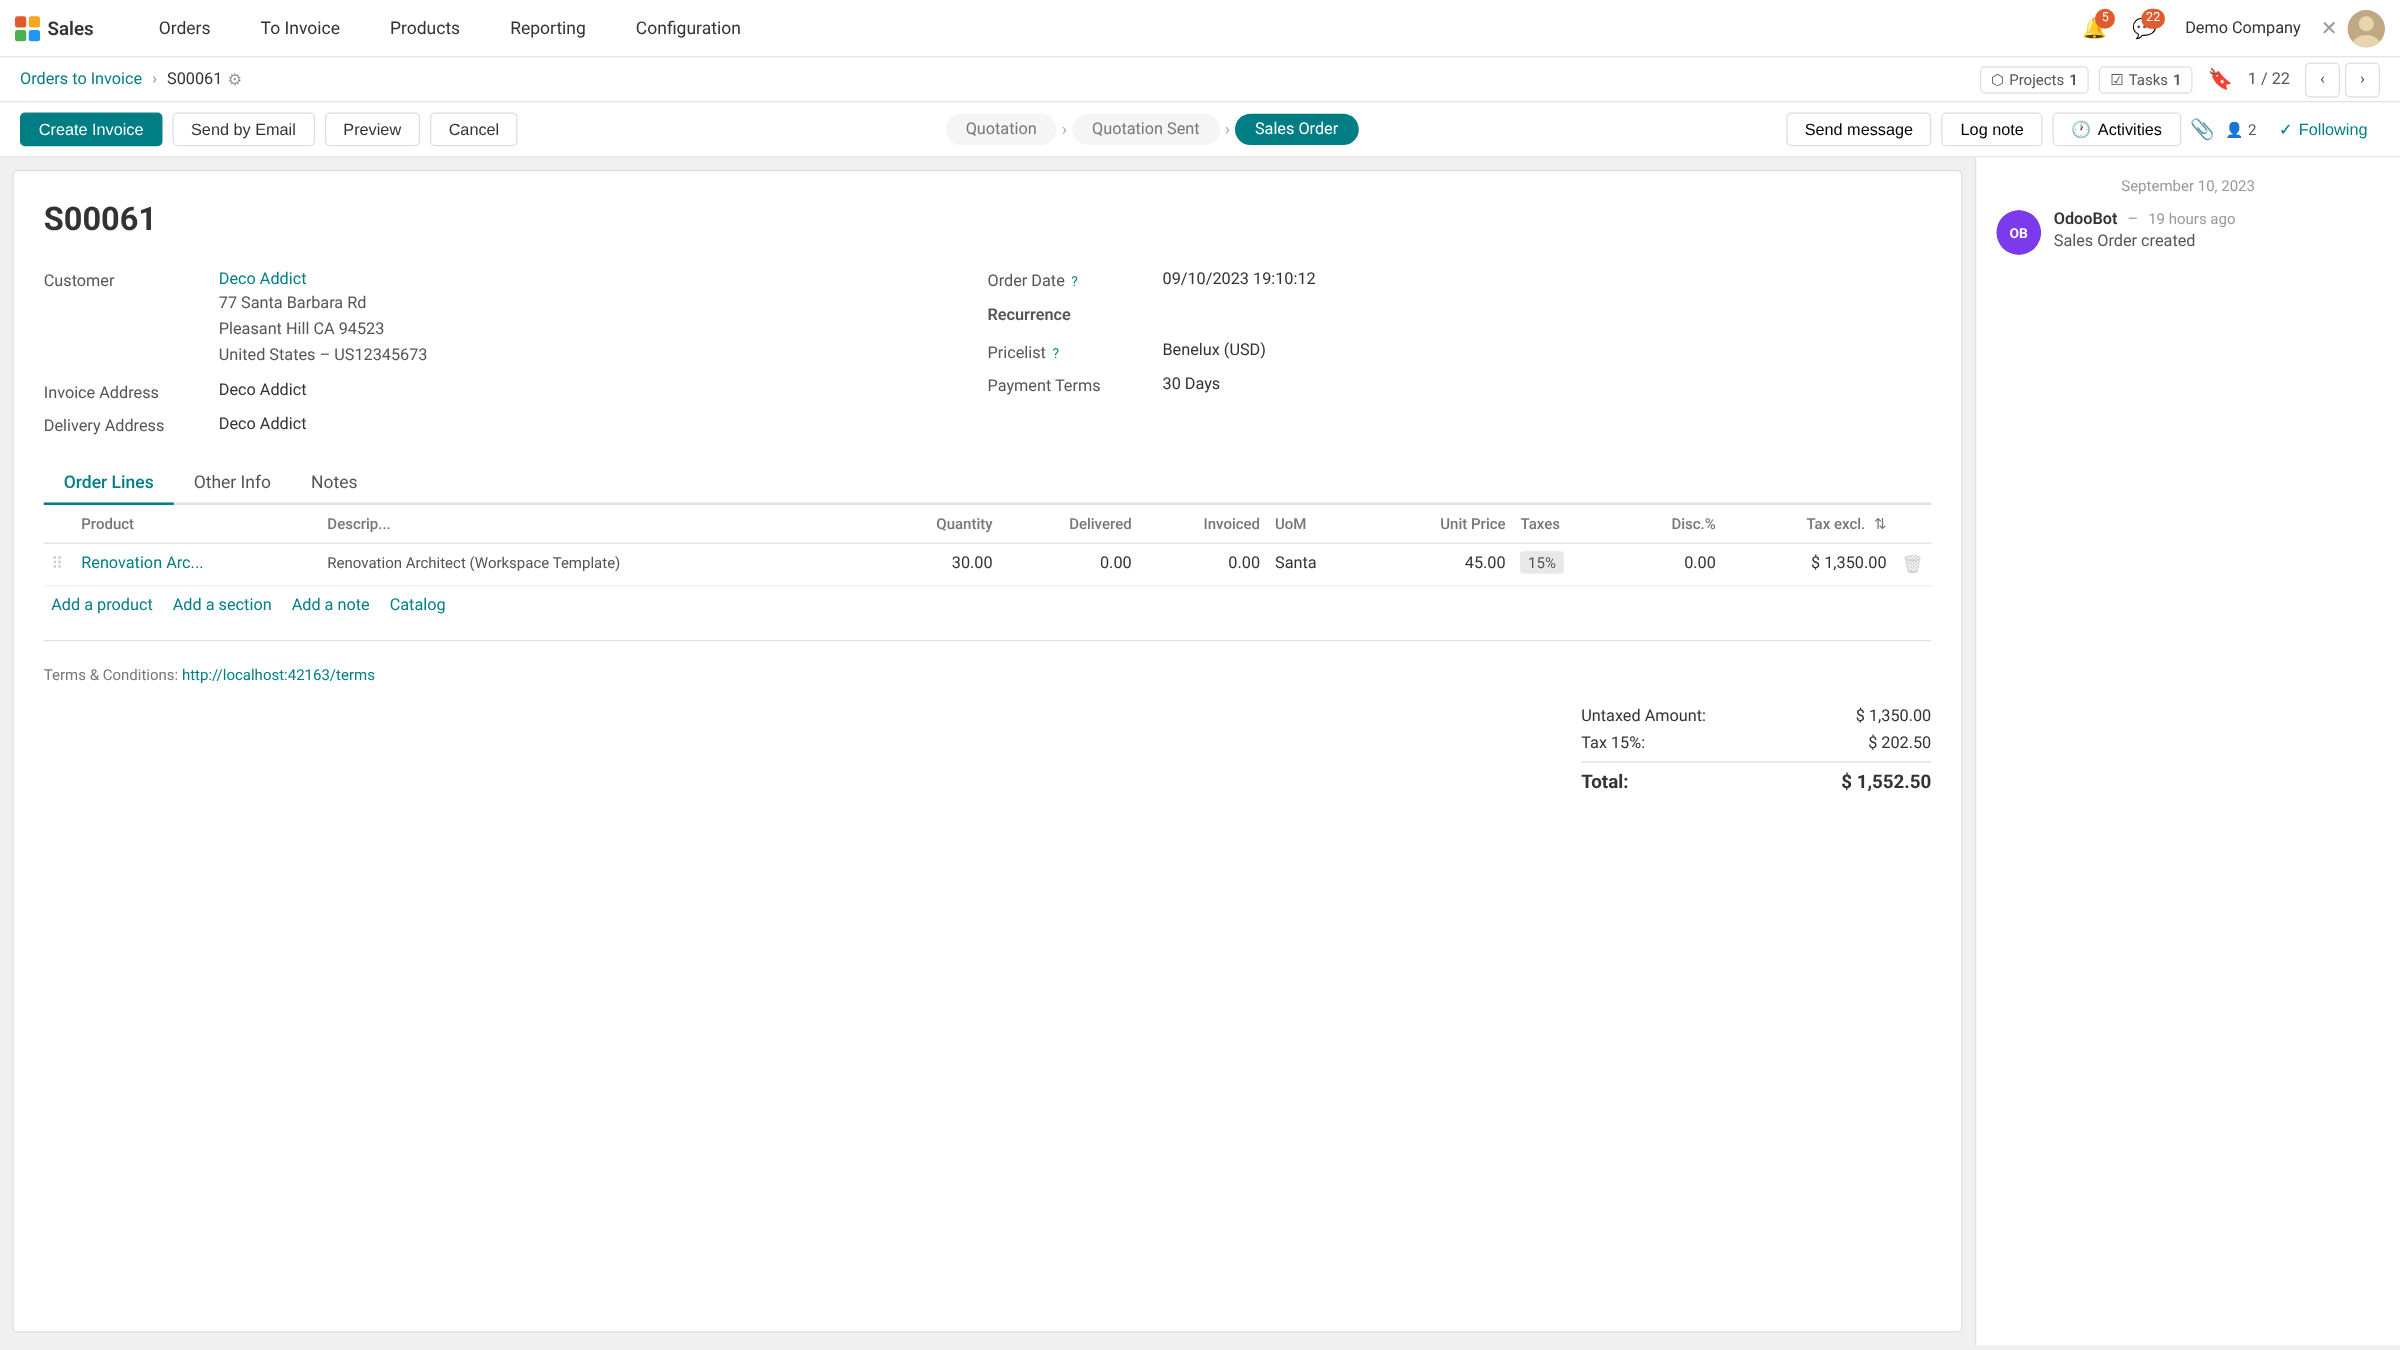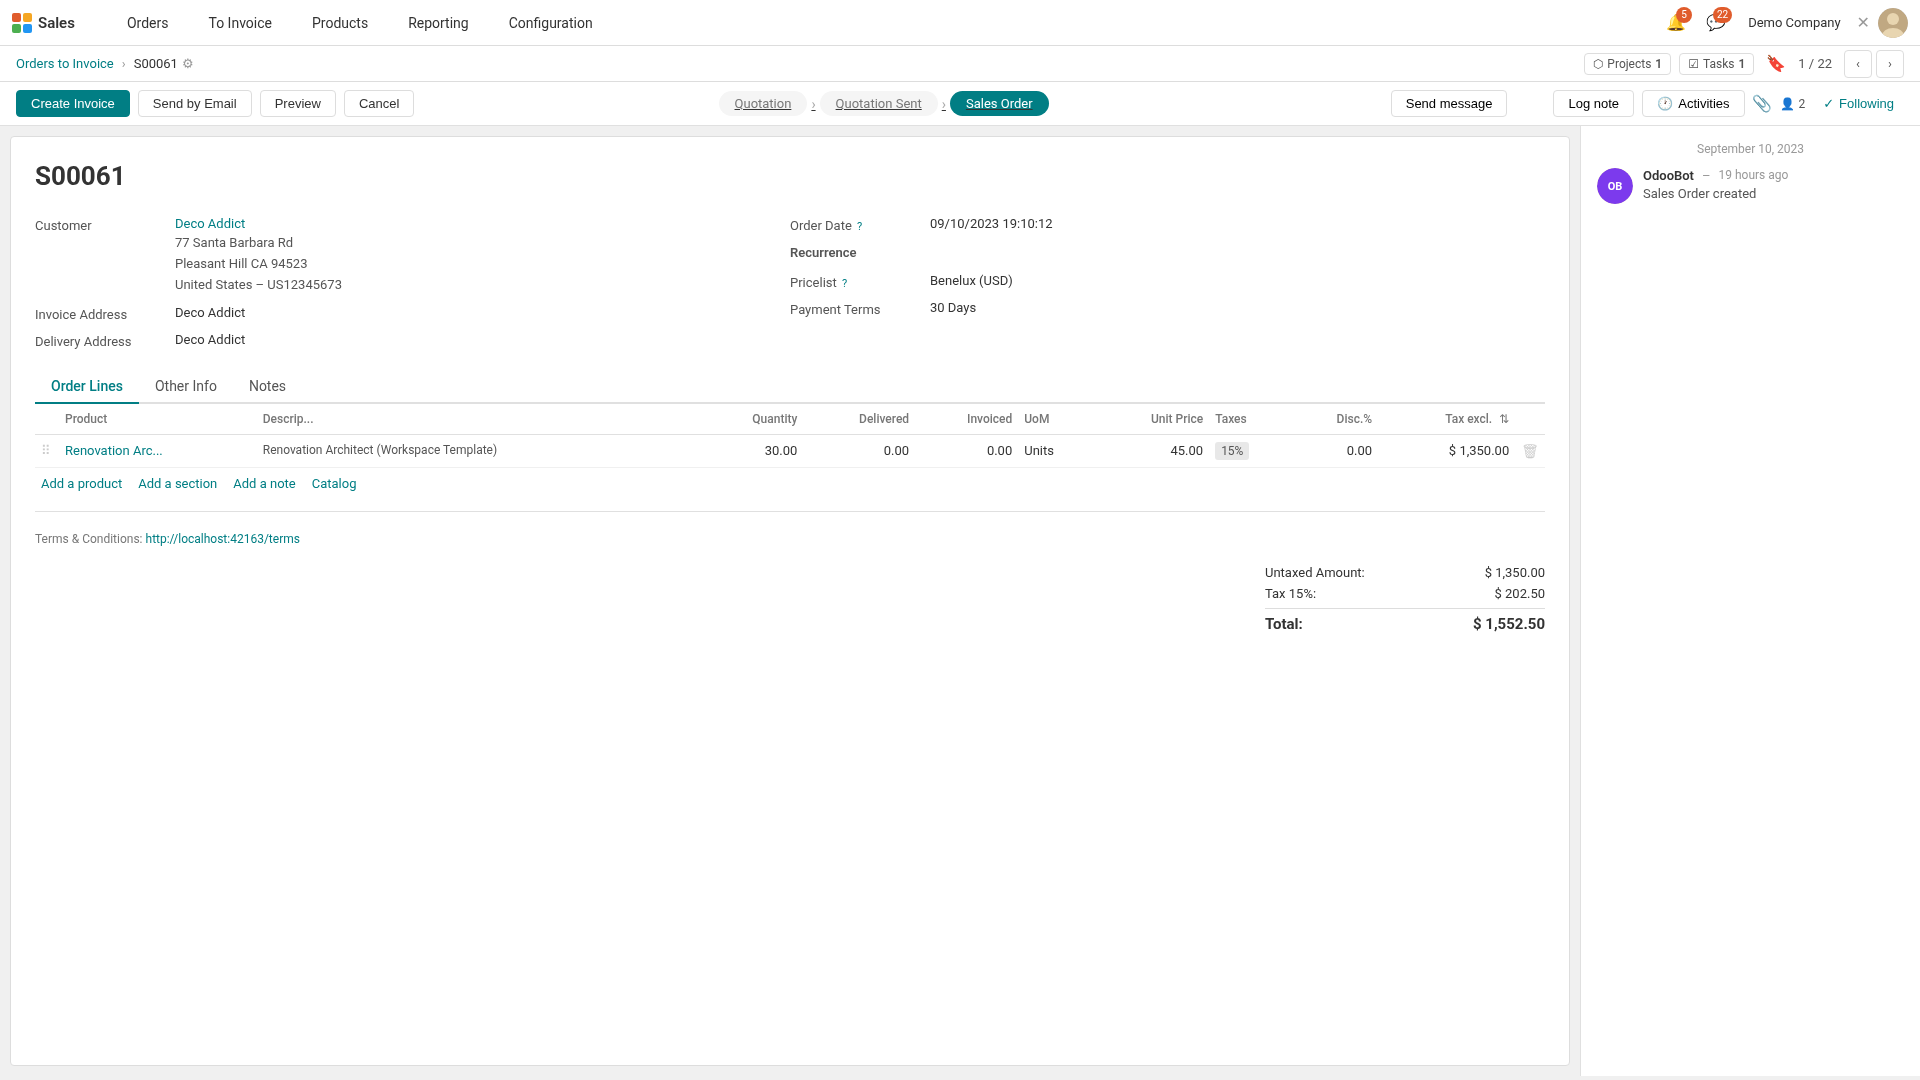--- a/index.html
+++ b/index.html
@@ -34,26 +34,26 @@
     .proj-task-btn .count { font-weight: 600; }
     .nav-arrows { display: flex; gap: 4px; }
     .nav-arrow { width: 28px; height: 28px; border: 1px solid #ddd; border-radius: 4px; display: flex; align-items: center; justify-content: center; cursor: pointer; background: #fff; color: #555; }
     .record-count { font-size: 13px; color: #555; }
 
     
     .action-bar { background: #fff; border-bottom: 1px solid #e0e0e0; padding: 8px 16px; display: flex; align-items: center; gap: 8px; }
     .btn { padding: 5px 14px; border-radius: 4px; font-size: 13px; cursor: pointer; border: 1px solid transparent; display: flex; align-items: center; gap: 5px; }
     .btn-primary { background: #017e84; color: #fff; border-color: #017e84; font-weight: 500; }
     .btn-secondary { background: #fff; color: #333; border-color: #ddd; }
-    .status-pipeline { margin-left: auto; display: flex; align-items: center; gap: 4px; text-decoration: underline; }
+    .status-pipeline { margin-left: auto; display: flex; align-items: center; gap: 4px; }
     .status-step { padding: 5px 16px; border-radius: 20px; font-size: 13px; color: #777; cursor: pointer; background: #f5f5f5; }
     .status-step.active { background: #017e84; color: #fff; }
     .status-arrow { color: #aaa; font-size: 14px; }
     .action-right { display: flex; align-items: center; gap: 8px; }
-    .msg-btn { padding: 5px 14px; border-radius: 4px; border: 1px solid #ddd; background: #fff; font-size: 13px; cursor: pointer; display: flex; align-items: center; gap: 5px; margin-left: 38px; }
+    .msg-btn { padding: 5px 14px; border-radius: 4px; border: 1px solid #ddd; background: #fff; font-size: 13px; cursor: pointer; display: flex; align-items: center; gap: 5px; }
     .activities-btn { padding: 5px 14px; border-radius: 4px; border: 1px solid #ddd; background: #fff; font-size: 13px; cursor: pointer; display: flex; align-items: center; gap: 5px; }
     .followers-btn { display: flex; align-items: center; gap: 5px; padding: 5px 10px; border-radius: 4px; font-size: 13px; cursor: pointer; color: #017e84; border: none; background: none; }
     .followers-count { font-size: 12px; color: #555; display: flex; align-items: center; gap: 3px; }
 
     
     .main-container { display: flex; height: calc(1080px - 130px); }
     .form-area { flex: 1; overflow-y: auto; background: #fff; border: 1px solid #ddd; margin: 10px; border-radius: 4px; padding: 24px; }
     .chatter-area { width: 340px; background: #fff; border-left: 1px solid #e0e0e0; overflow-y: auto; padding: 16px; }
 
     
@@ -294,21 +294,21 @@
         </tr>
       </thead>
       <tbody>
         <tr>
           <td><span class="drag-handle">⠿</span></td>
           <td><a class="field-link">Renovation Arc...</a></td>
           <td style="color:#555; font-size:12px;">Renovation Architect (Workspace Template)</td>
           <td class="right">30.00</td>
           <td class="right">0.00</td>
           <td class="right">0.00</td>
-          <td>Units</td>
+          <td>Santa</td>
           <td class="right">45.00</td>
           <td>
             <span class="tax-badge">15%</span>
           </td>
           <td class="right">0.00</td>
           <td class="right">$ 1,350.00</td>
           <td><span class="delete-icon">🗑</span></td>
         </tr>
       </tbody>
     </table>

